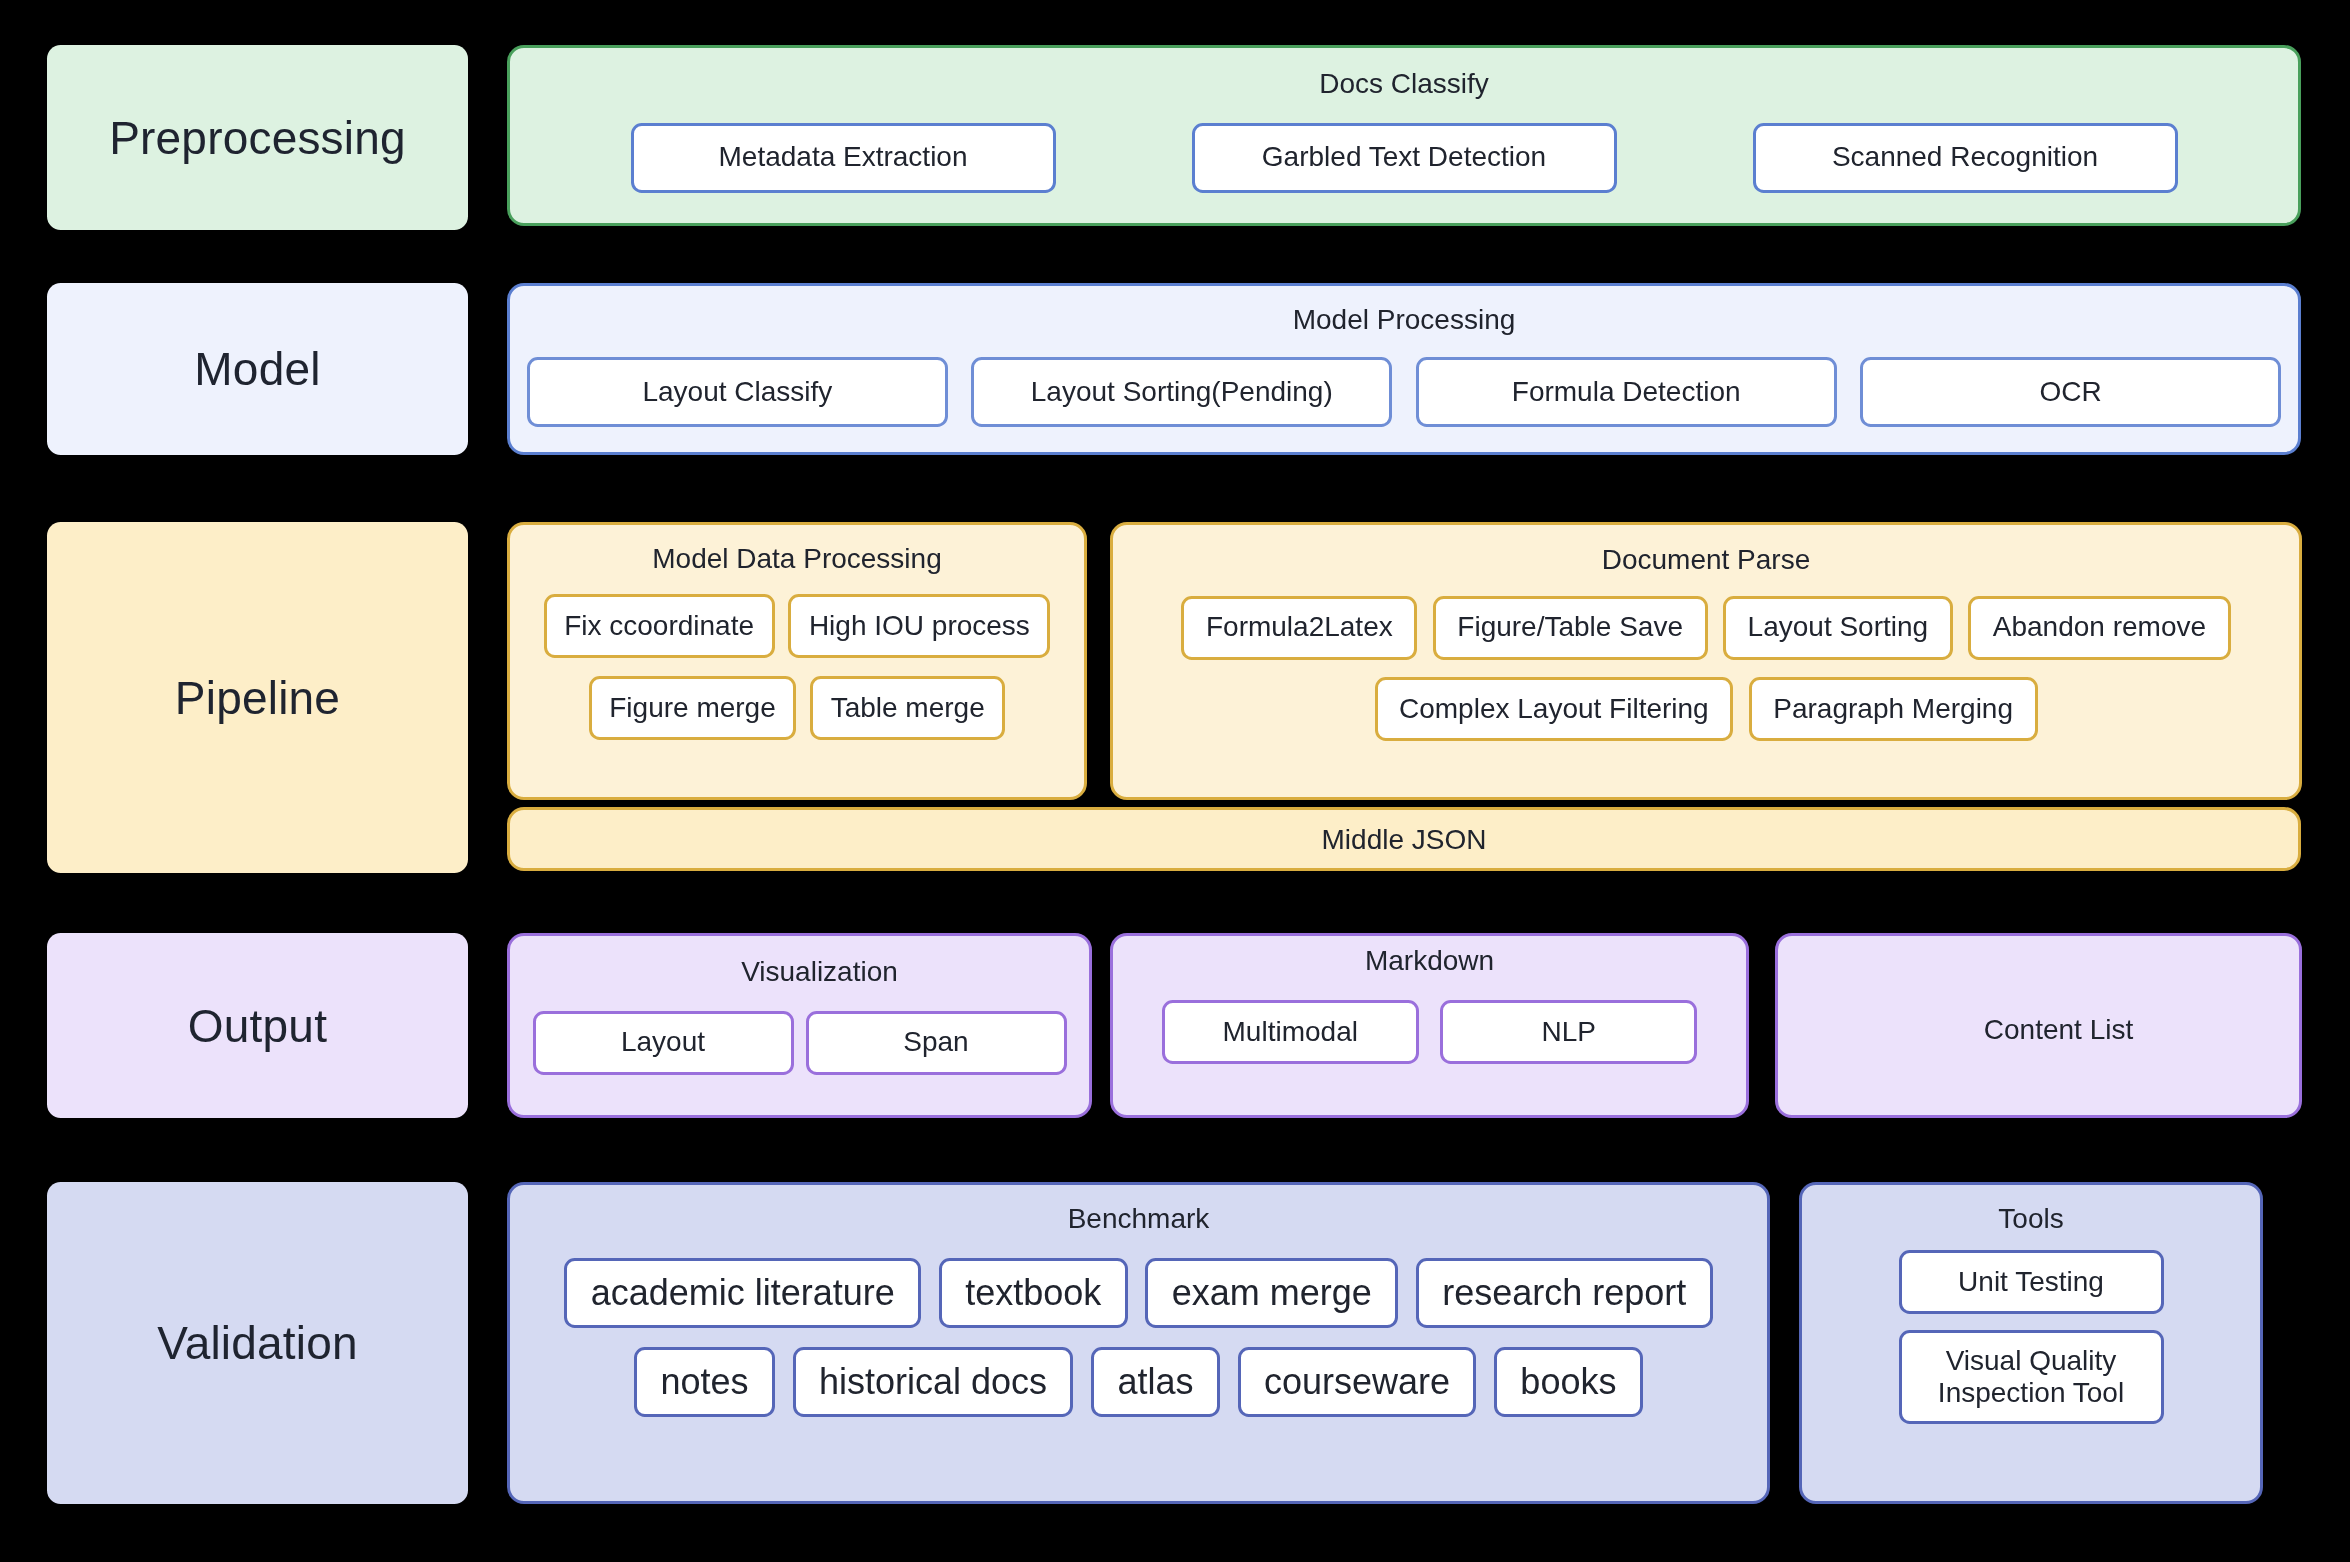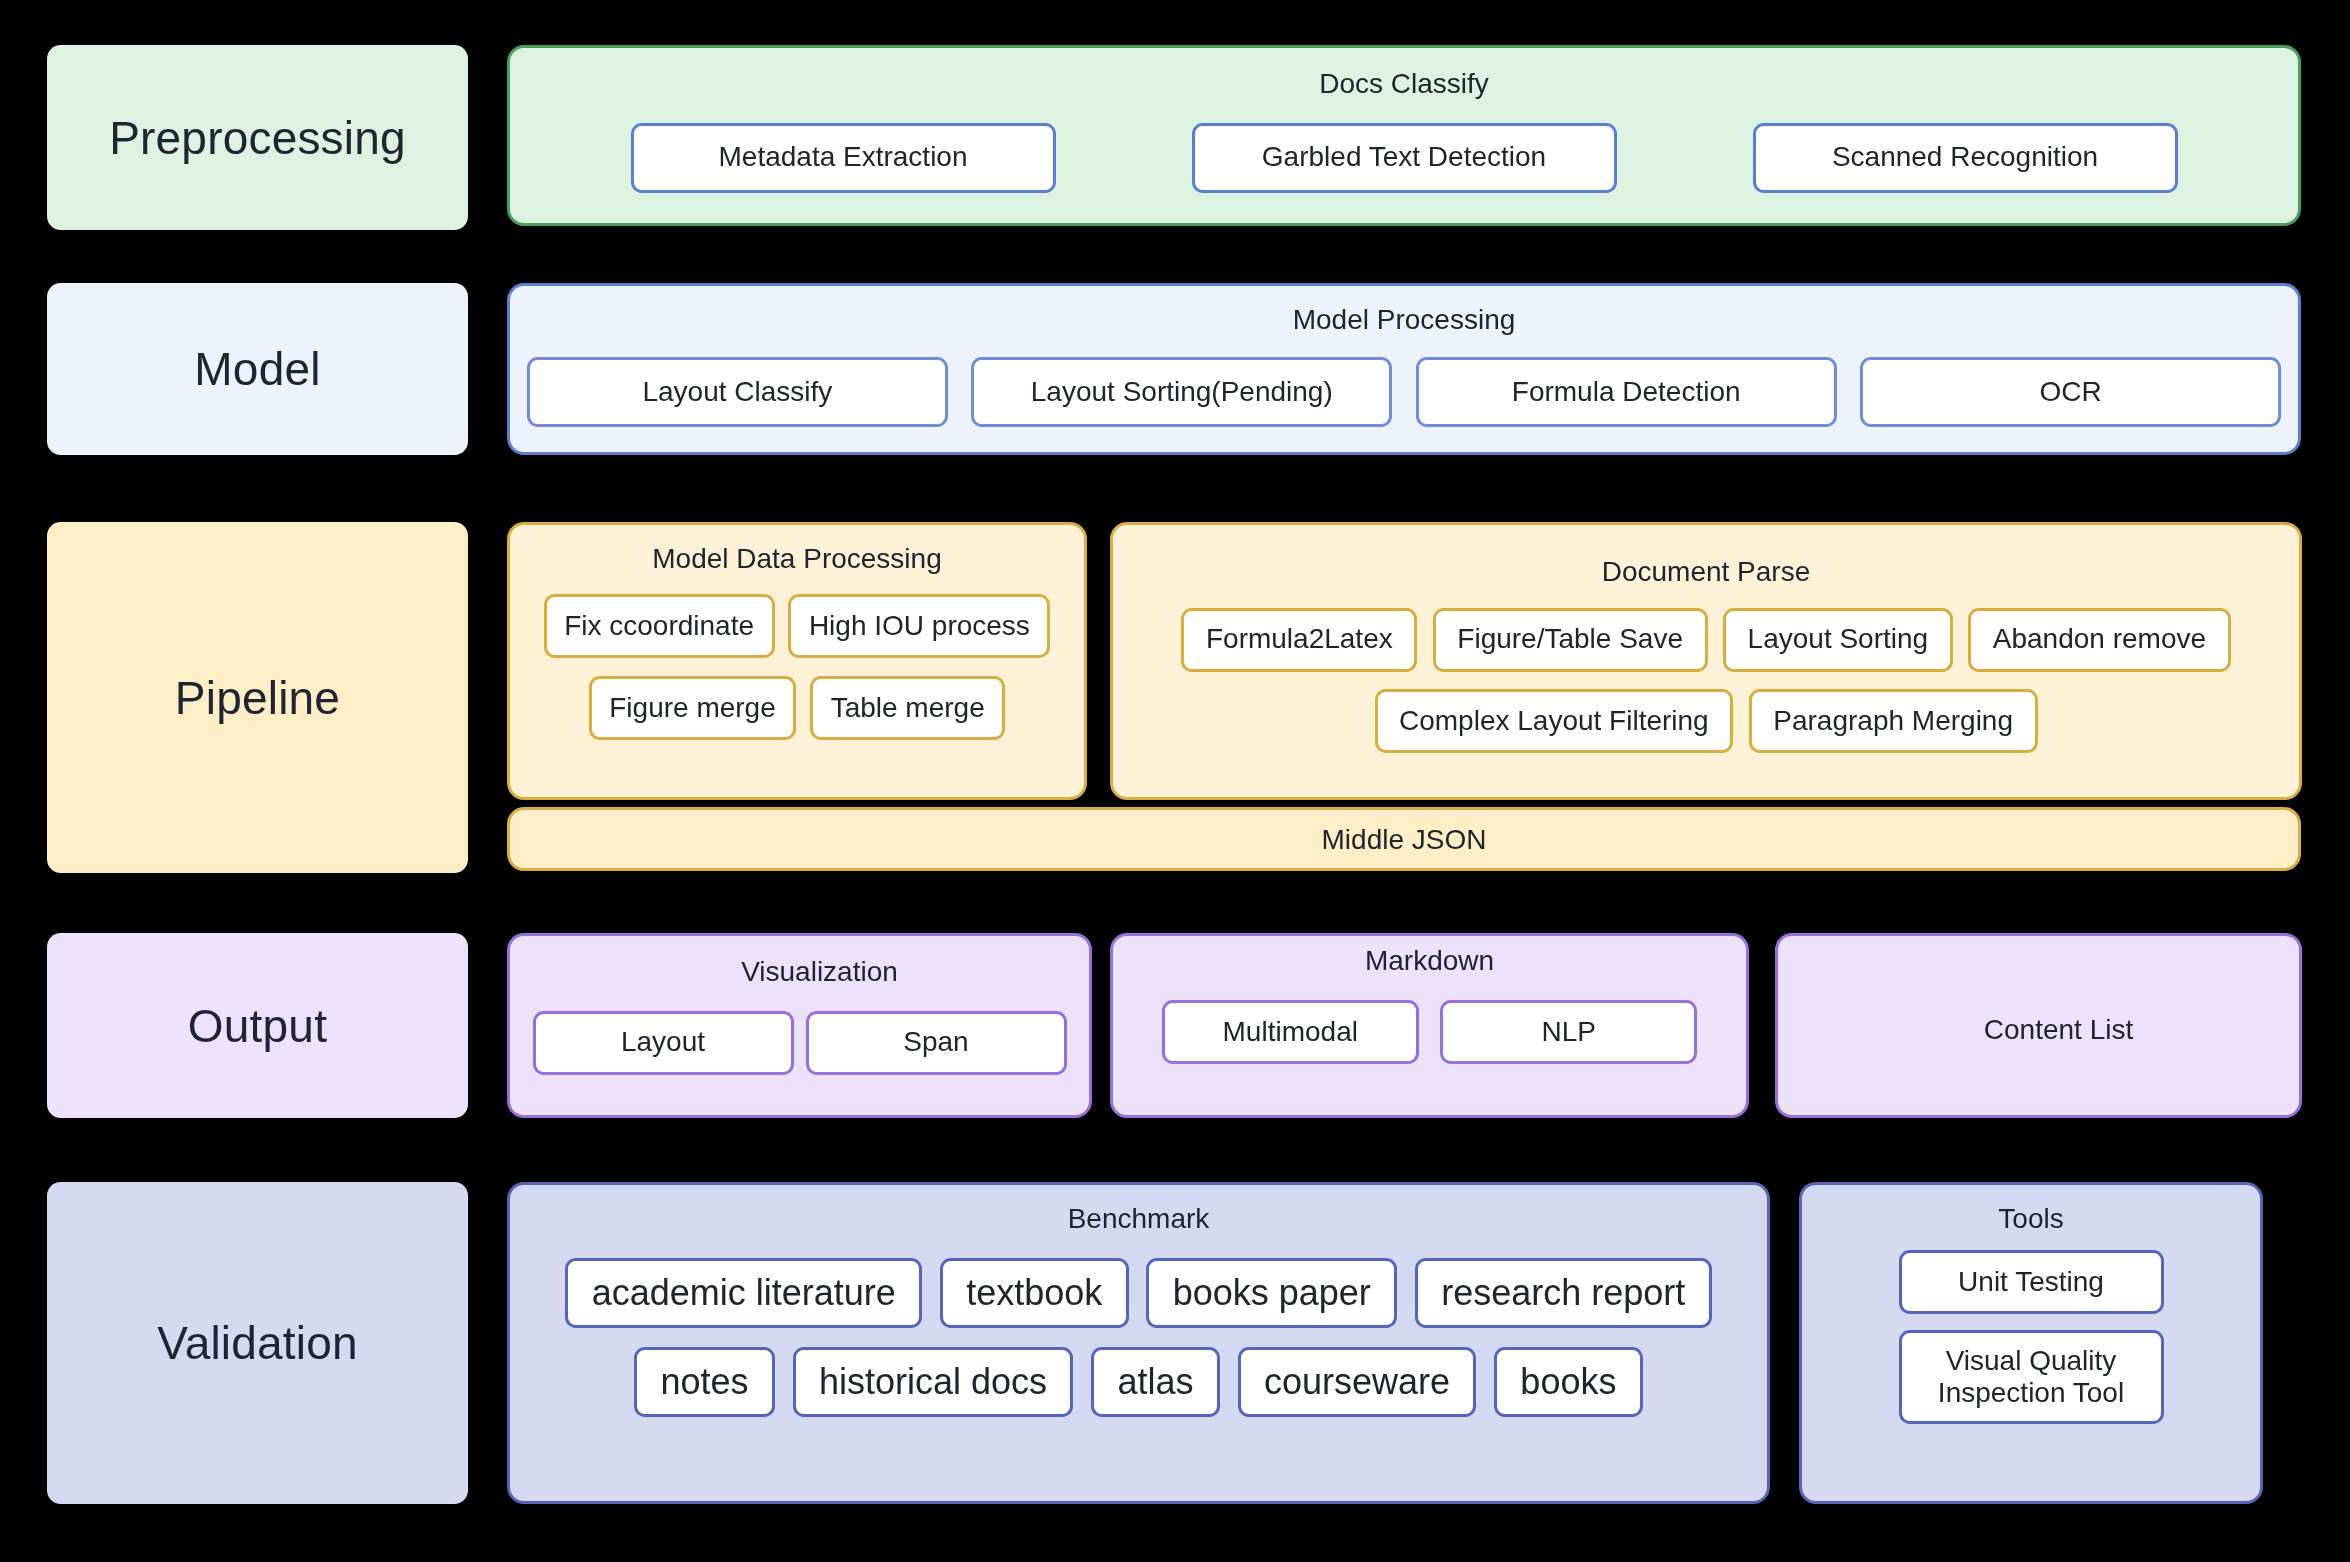--- a/index.html
+++ b/index.html
@@ -107,21 +107,21 @@
   #grp-model-data-processing .group-title { margin-top: 19.5px; }
   #grp-model-data-processing .group-body { margin-top: 21.5px; gap: 17.6px 13.7px; }
   #grp-model-data-processing .chip {
     border-color: #d9ad3f; height: 64px; padding: 0 17.6px;
   }
 
   #grp-document-parse {
     left: 1110px; top: 522px; width: 1192px; height: 278px;
     background: #fdf2d7; border-color: #d9ad3f;
   }
-  #grp-document-parse .group-title { margin-top: 33px; }
+  #grp-document-parse .group-title { margin-top: 21px; }
   #grp-document-parse .group-body { margin-top: 21.5px; gap: 17.6px 15.6px; }
   #grp-document-parse .chip {
     border-color: #d9ad3f; height: 64px; padding: 0 21.5px;
   }
 
   #grp-middle-json {
     left: 507px; top: 807px; width: 1794px; height: 64px;
     background: #fdeec8; border-color: #d9ad3f; justify-content: center;
   }
   #grp-middle-json .group-title { margin-top: 0; line-height: 57px; }
@@ -264,21 +264,21 @@
 
   <div class="stage-card" id="stage-validation">
     <span>Validation</span>
   </div>
 
   <div class="group" id="grp-benchmark">
     <div class="group-title">Benchmark</div>
     <div class="group-body">
       <div class="chip">academic literature</div>
       <div class="chip">textbook</div>
-      <div class="chip">books paper</div>
+      <div class="chip">exam merge</div>
       <div class="chip">research report</div>
       <div class="chip">notes</div>
       <div class="chip">historical docs</div>
       <div class="chip">atlas</div>
       <div class="chip">courseware</div>
       <div class="chip">books</div>
     </div>
   </div>
 
   <div class="group" id="grp-tools">

